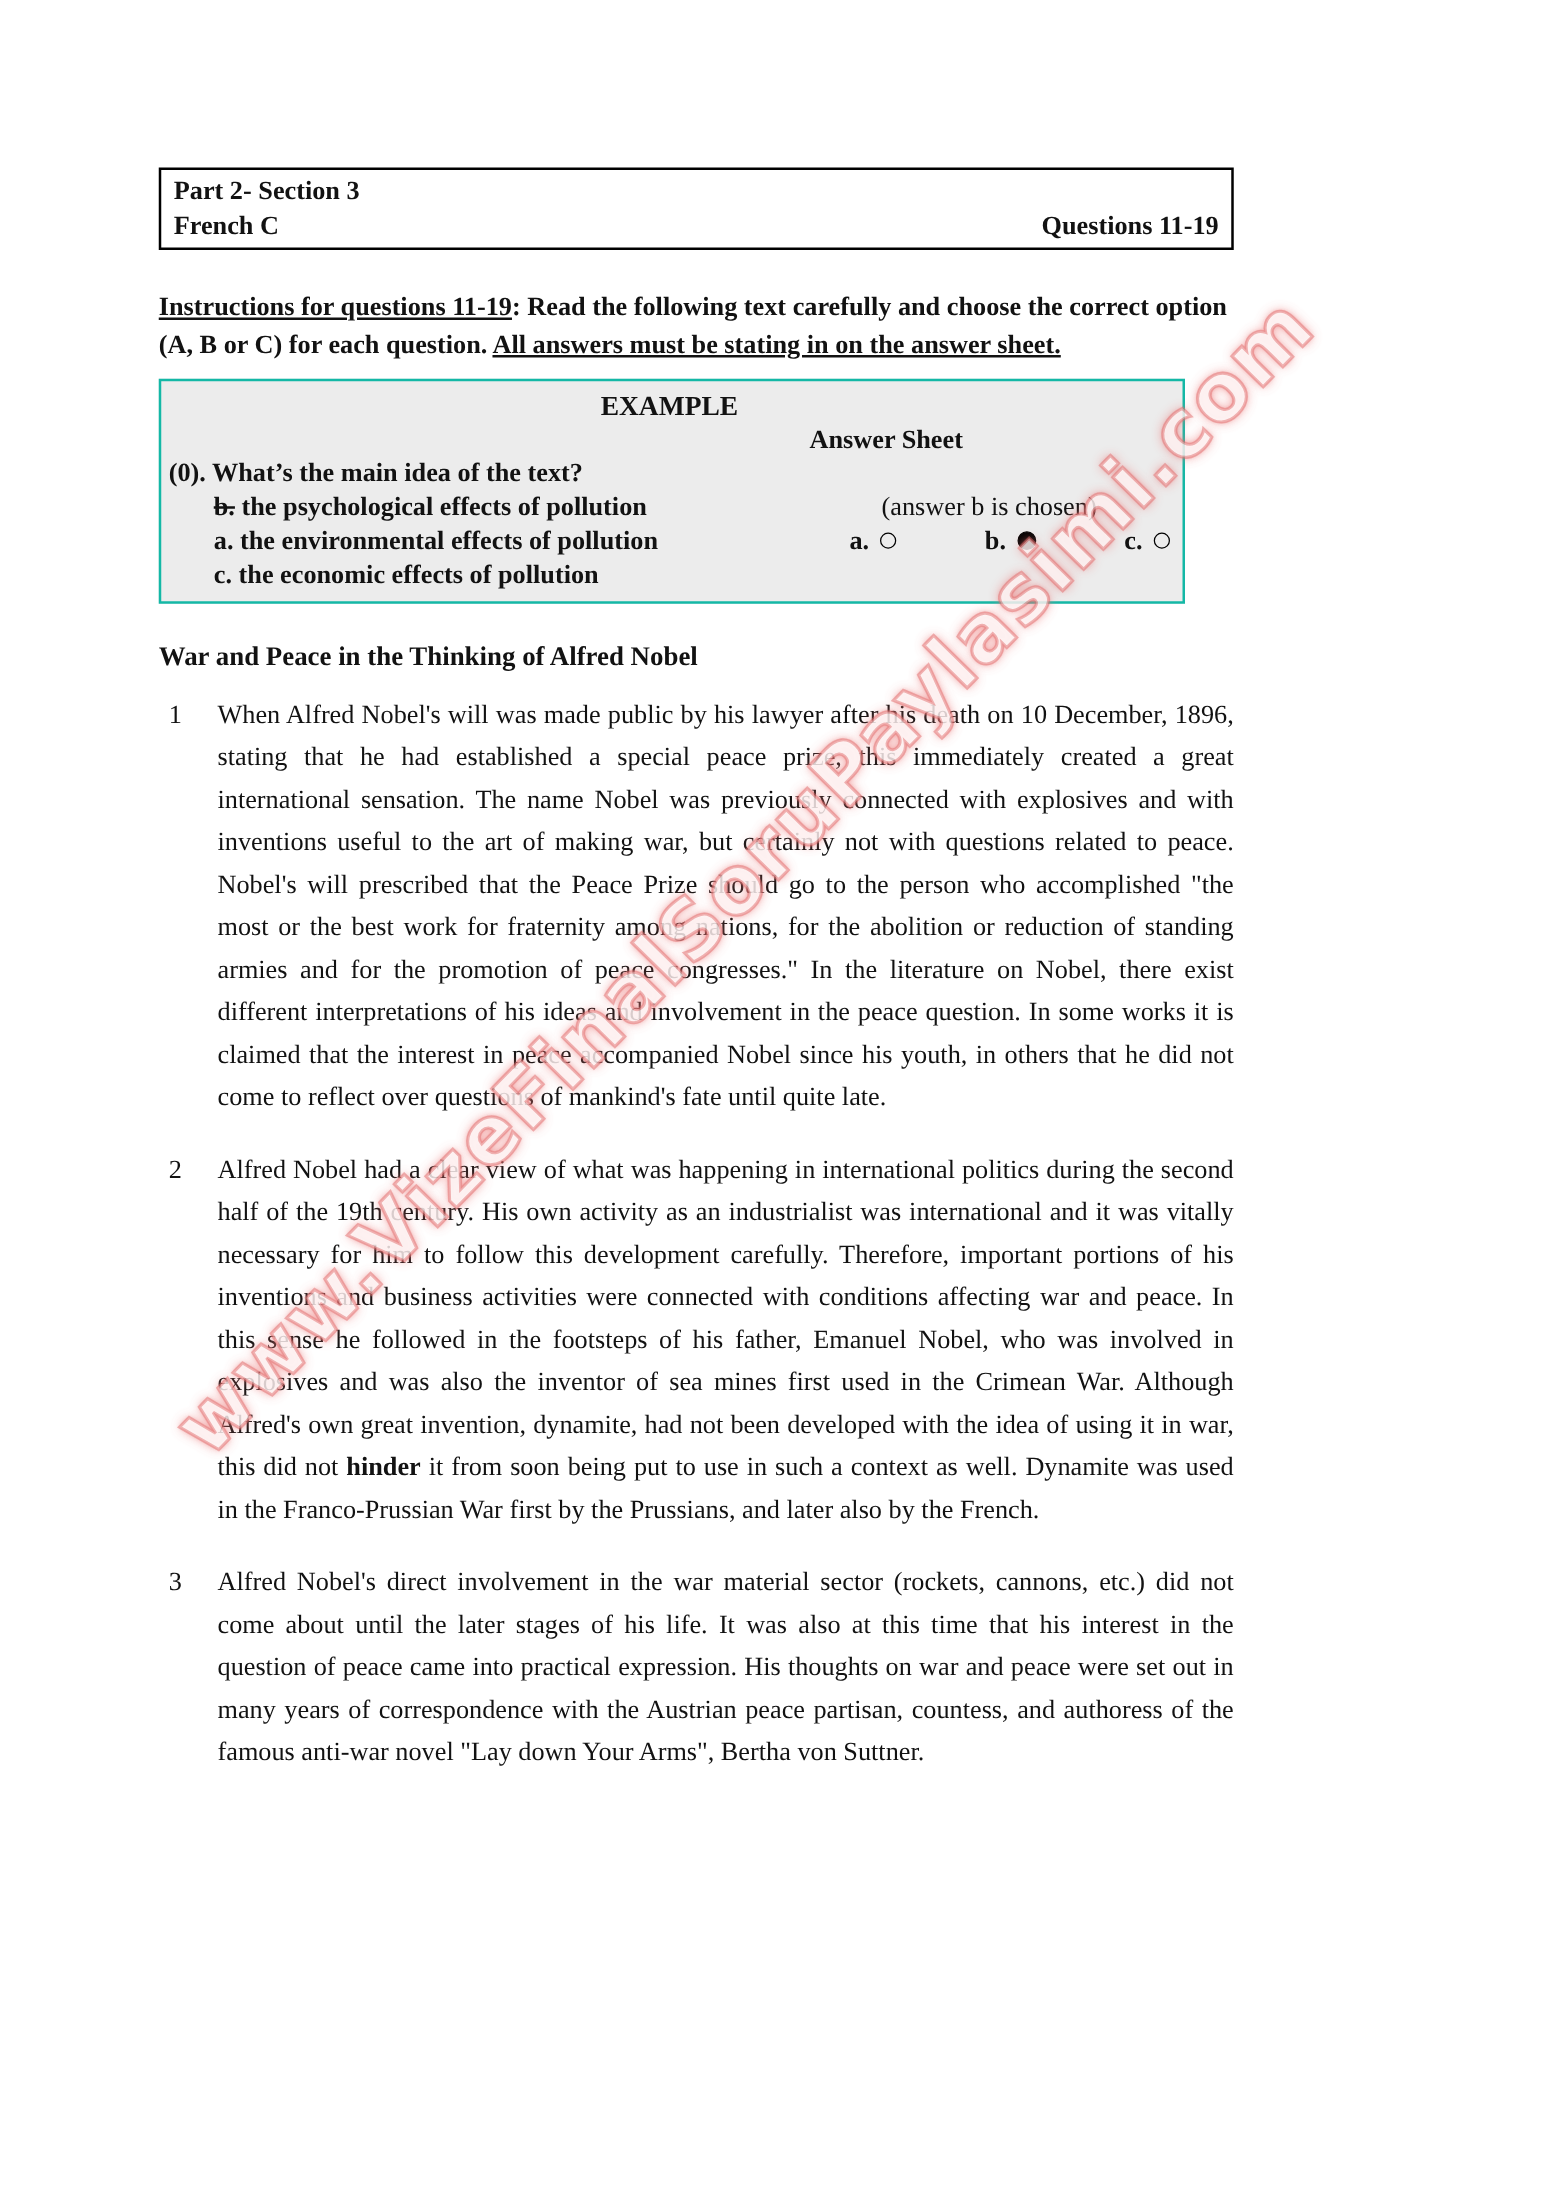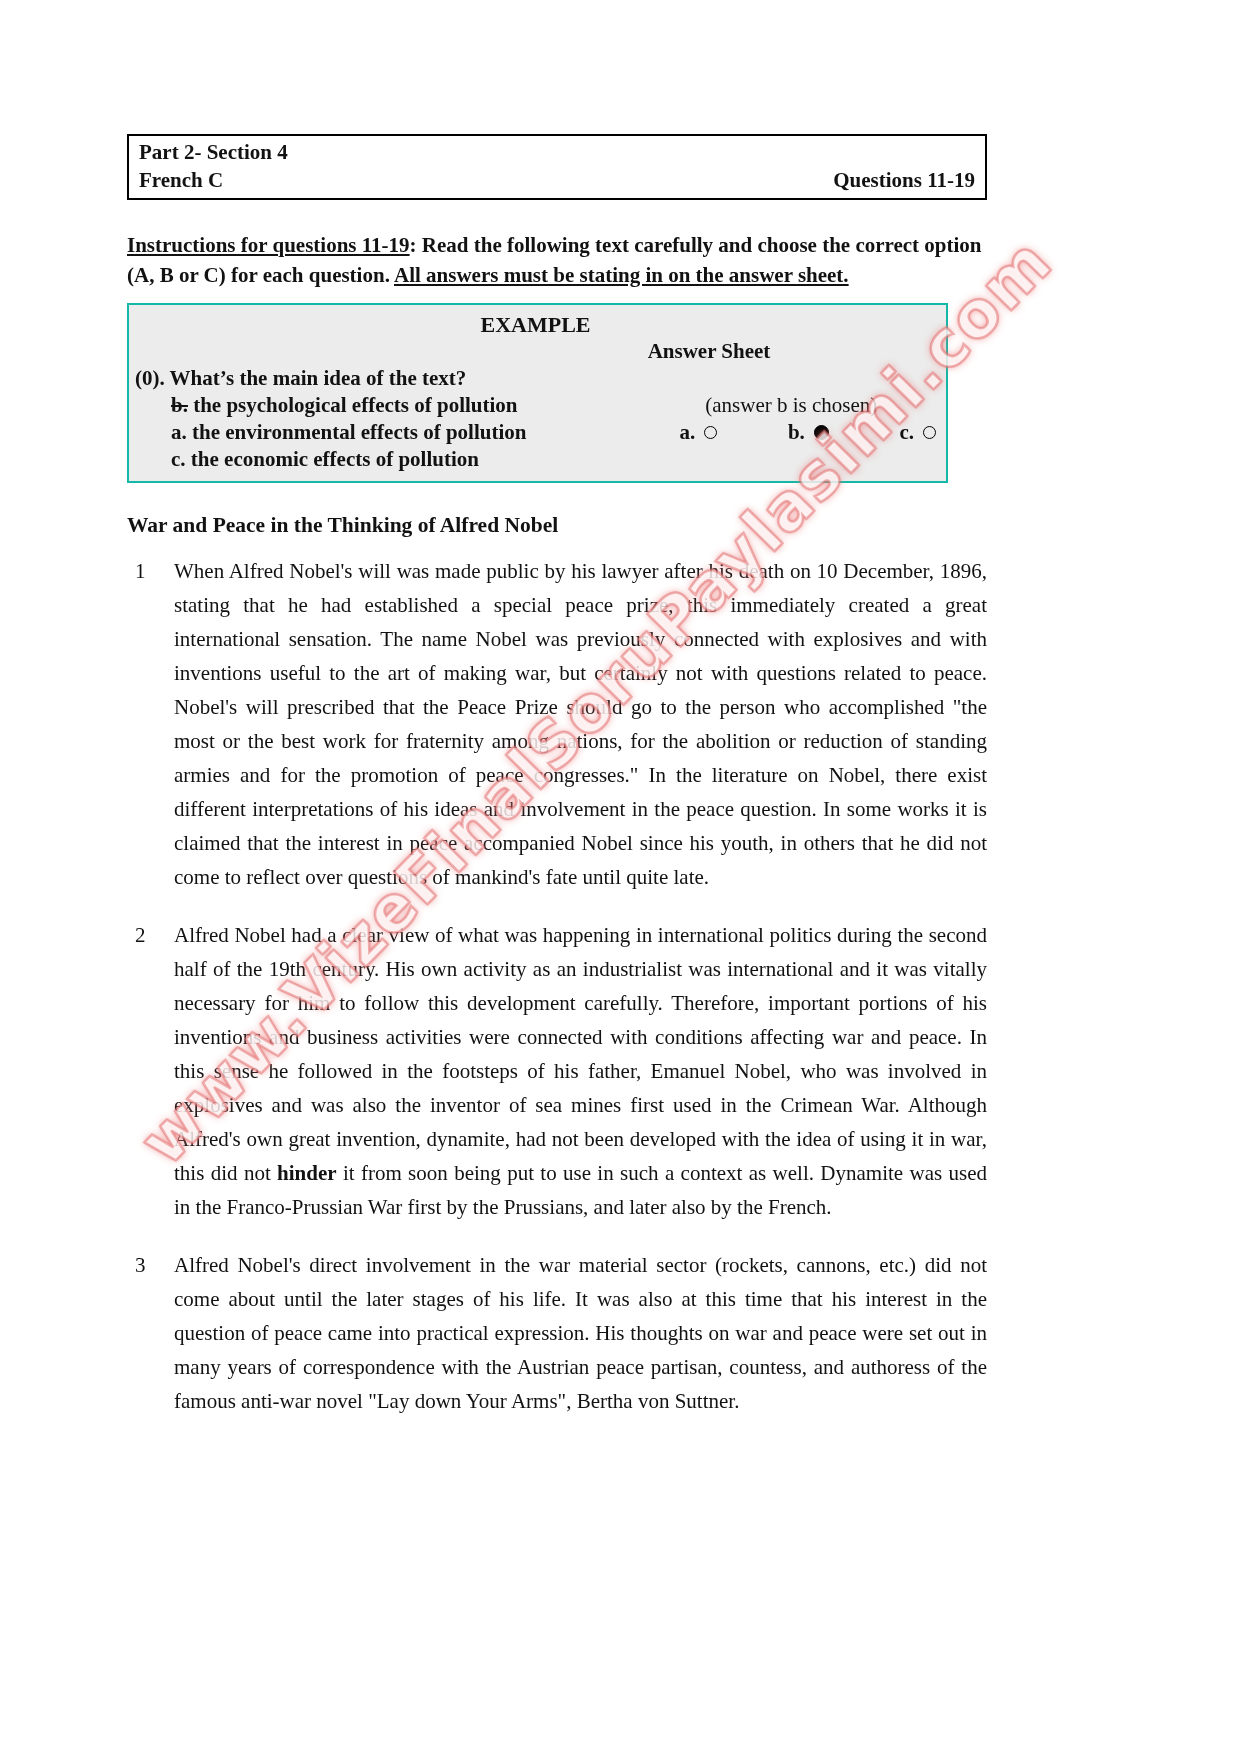--- a/index.html
+++ b/index.html
@@ -96,21 +96,21 @@
   }
 </style>
 </head>
 <body>
 
 <div class="page">
 
   <div class="content">
 
     <div class="header-box">
-      <div>Part 2- Section 4</div>
+      <div>Part 2- Section 3</div>
       <div class="header-row2">
         <span>French C</span>
         <span>Questions 11-19</span>
       </div>
     </div>
 
     <div class="instructions">
       <span class="u">Instructions for questions 11-19</span><span>: Read the following text carefully and choose the correct option (A, B or C) for each question. </span><span class="u">All answers must be stating in on the answer sheet.</span>
     </div>
 

